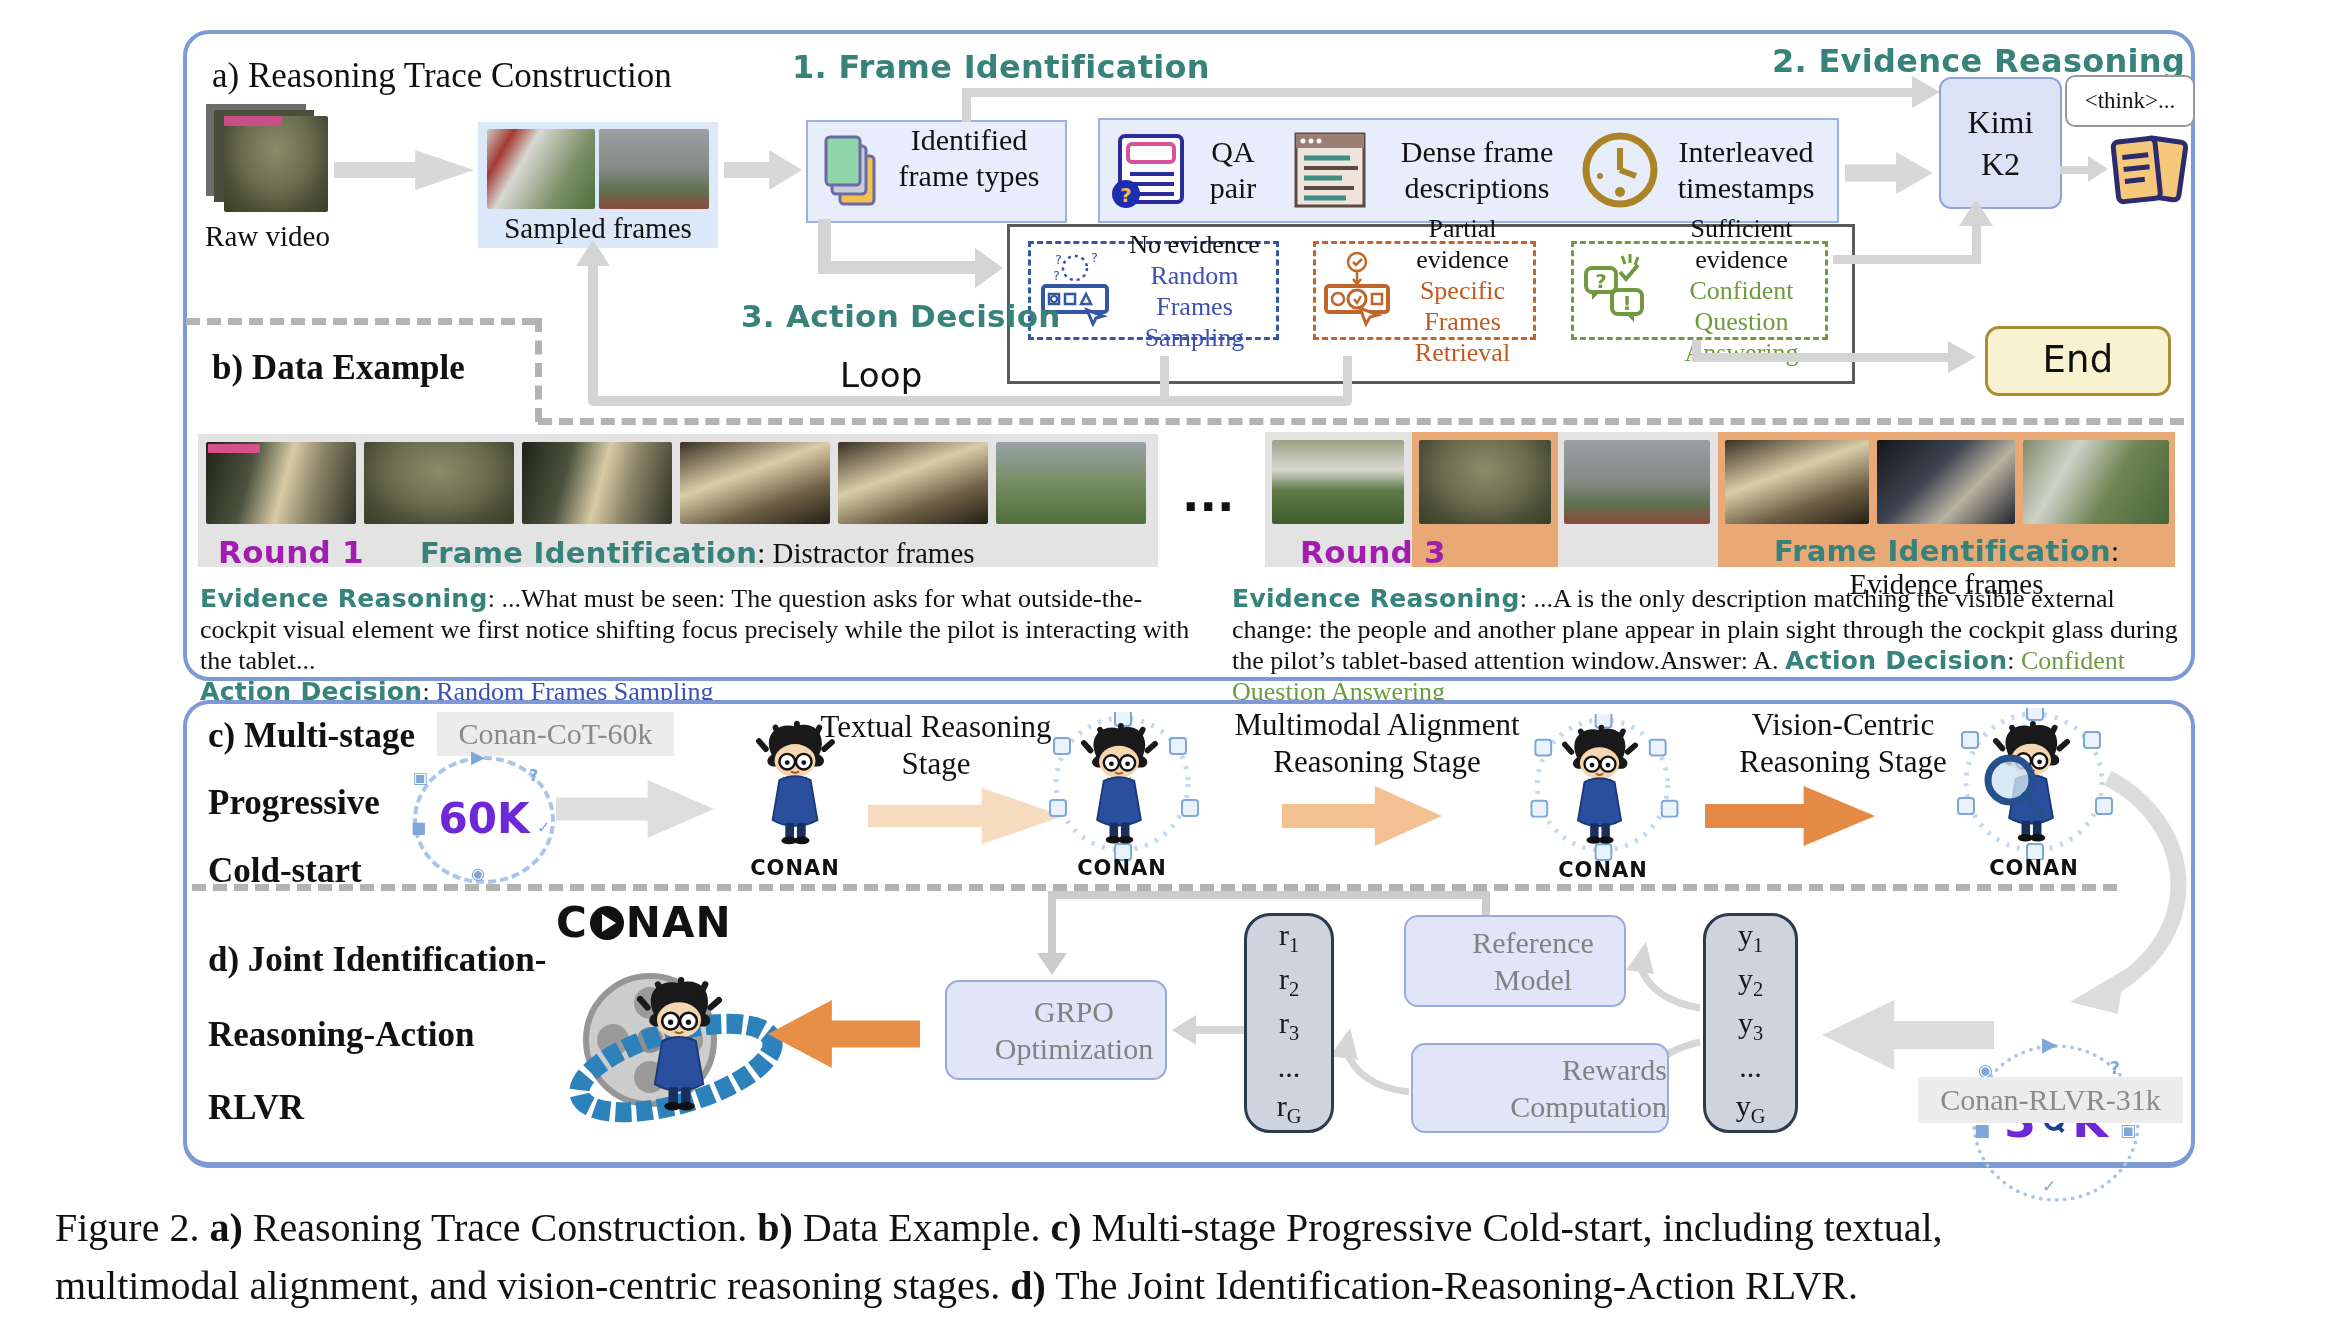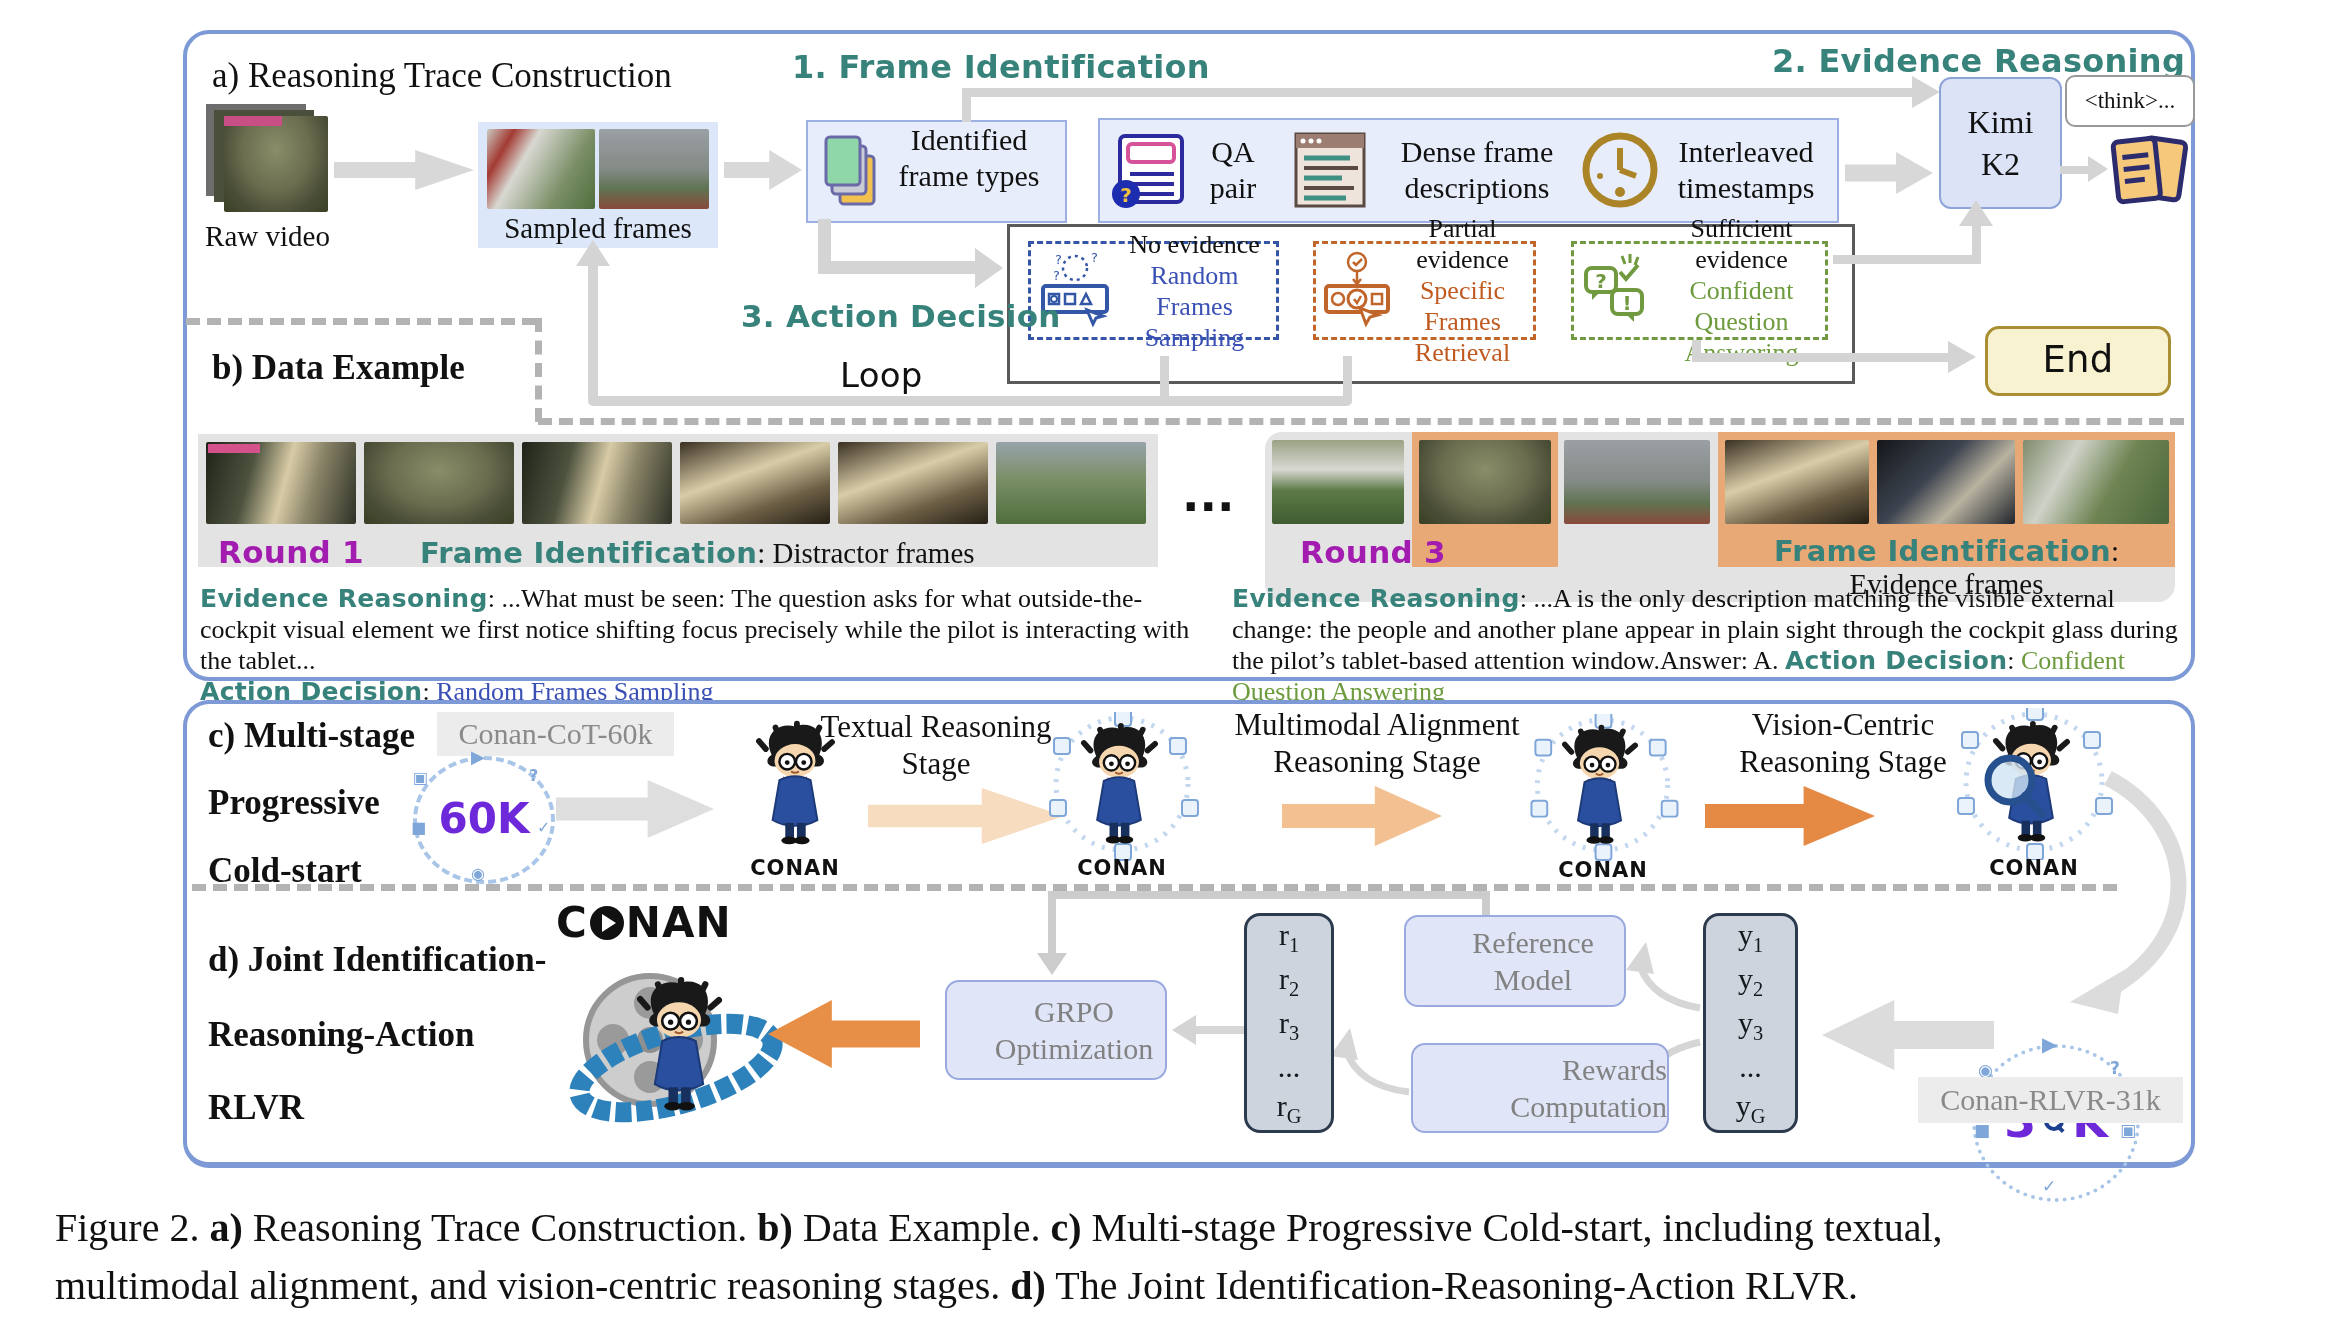--- a/index.html
+++ b/index.html
@@ -33,21 +33,21 @@
   .g-pilot{background:linear-gradient(105deg,#1f2318 0%,#4c523e 30%,#d8cba6 52%,#8a8468 70%,#2e3226 100%);}
   .g-belly{background:radial-gradient(ellipse at 50% 35%,#8a8d68 0%,#6b6e4f 45%,#4a4d36 75%,#384024 100%);}
   .g-cabin{background:linear-gradient(160deg,#3a3022 0%,#d9cda8 40%,#6e6046 70%,#241f15 100%);}
   .g-aerial{background:linear-gradient(180deg,#97a3aa 0%,#7b8f67 45%,#4f6e3c 100%);}
   .g-grass{background:linear-gradient(180deg,#9aa284 0%,#d8d8d2 35%,#5d7a47 60%,#3f5c31 100%);}
   .g-skyfield{background:linear-gradient(180deg,#9aa0a4 0%,#848a85 50%,#5f7352 75%,#8a4a3a 100%);}
   .g-dash{background:linear-gradient(135deg,#14161a 0%,#3d4450 40%,#b8b2a0 65%,#20242b 100%);}
   .g-people{background:linear-gradient(120deg,#7f8b6b 0%,#cfd2c8 30%,#6f8453 60%,#49653a 100%);}
   .g-planeside{background:linear-gradient(120deg,#c9c9c2 0%,#a33b33 18%,#d8d8d2 35%,#7b8f67 70%,#4f6e3c 100%);}
   
-  .seq-col{background:#cdd4dd;border:3px solid #2c3a4d;border-radius:16px;display:flex;flex-direction:column;
+  .seq-col{background:#cdd4dd;border:3px solid #2c3a4d;border-radius:26px;display:flex;flex-direction:column;
            justify-content:space-around;align-items:center;font-size:30px;box-sizing:border-box;color:#15181d;}
   .model-box{background:#e0e6f8;border:2px solid #9aaade;border-radius:14px;display:flex;flex-direction:column;
              justify-content:center;align-items:center;color:#828282;font-size:30px;line-height:37px;box-sizing:border-box;padding-left:36px;}
   .ds-label{background:#ececec;color:#8a8a8a;font-size:30px;display:flex;align-items:center;justify-content:center;}
   .collage{border:4px dashed #a9c6e8;border-radius:50%;position:relative;}
   .collage .glyph{position:absolute;color:#7ea6d8;font-family:"DejaVu Sans",sans-serif;font-weight:700;}
   .badge-txt{color:#6d28d9;font-family:"DejaVu Sans",sans-serif;font-weight:900;}
   .mag{display:inline-block;width:12px;height:12px;border:4px solid #1d3f8f;border-radius:50%;position:relative;}
   .mag:after{content:"";position:absolute;width:4px;height:9px;background:#1d3f8f;left:10px;top:9px;transform:rotate(-45deg);}
   .stage-label{font-size:31px;line-height:37px;text-align:center;}
@@ -288,21 +288,21 @@
     <div class="abs vframe g-cabin" style="left:640px;top:8px;width:150px;height:82px;"></div>
     <div class="abs vframe g-aerial" style="left:798px;top:8px;width:150px;height:82px;"></div>
     <div class="abs hand olive" style="left:20px;top:100px;font-size:31px;">Round 1</div>
     <div class="abs" style="left:222px;top:102px;font-size:29px;">
       <span class="hand teal">Frame Identification</span><span class="serif" style="color:#111;">: Distractor frames</span>
     </div>
   </div>
 
   <div class="abs" style="left:1182px;top:468px;font-size:46px;font-weight:bold;font-family:'DejaVu Sans',sans-serif;">...</div>
 
-  <div class="abs" style="left:1265px;top:432px;width:910px;height:170px;background:#e3e3e3;border-radius:17px;">
+  <div class="abs" style="left:1265px;top:432px;width:910px;height:135px;background:#e3e3e3;">
     <div class="abs" style="left:147px;top:0;width:146px;height:135px;background:#e9a977;"></div>
     <div class="abs" style="left:453px;top:0;width:457px;height:135px;background:#e9a977;"></div>
     <div class="abs vframe g-grass" style="left:7px;top:8px;width:132px;height:84px;"></div>
     <div class="abs vframe g-belly" style="left:154px;top:8px;width:132px;height:84px;"></div>
     <div class="abs vframe g-skyfield" style="left:299px;top:8px;width:146px;height:84px;"></div>
     <div class="abs vframe g-cabin" style="left:460px;top:8px;width:144px;height:84px;"></div>
     <div class="abs vframe g-dash" style="left:612px;top:8px;width:138px;height:84px;"></div>
     <div class="abs vframe g-people" style="left:758px;top:8px;width:146px;height:84px;"></div>
     <div class="abs hand olive" style="left:35px;top:102px;font-size:31px;">Round 3</div>
     <div class="abs center" style="left:453px;top:102px;width:457px;font-size:29px;">

